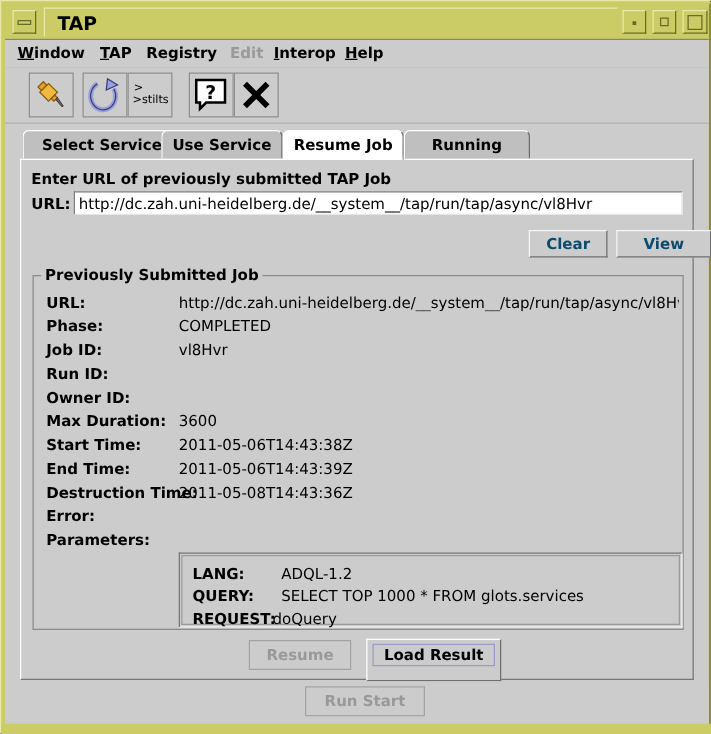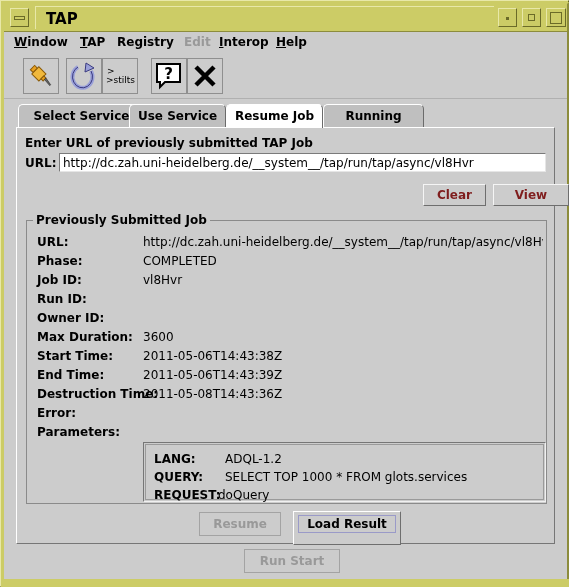--- a/index.html
+++ b/index.html
@@ -261,21 +261,21 @@
   .btn {
     position: absolute;
     box-sizing: border-box;
     background: #cccccc;
     border-top: 1px solid #ffffff;
     border-left: 1px solid #ffffff;
     border-right: 1px solid #767676;
     border-bottom: 1px solid #767676;
     font-size: 12px;
     font-weight: bold;
-    color: #7f1d1d;
+    color: #0c4a6e;
     text-align: center;
     font-family: "DejaVu Sans", sans-serif;
     line-height: 18px;
   }
 
   .btn-clear { left: 406px; top: 56px; width: 63px; height: 22px;
     border-top:1px solid #f5f5f5; border-left:1px solid #f5f5f5;
     border-right:1px solid #6e6e6e; border-bottom:1px solid #6e6e6e;
     line-height: 20px; }
   .btn-view  { left: 476px; top: 56px; width: 76px; height: 22px;

